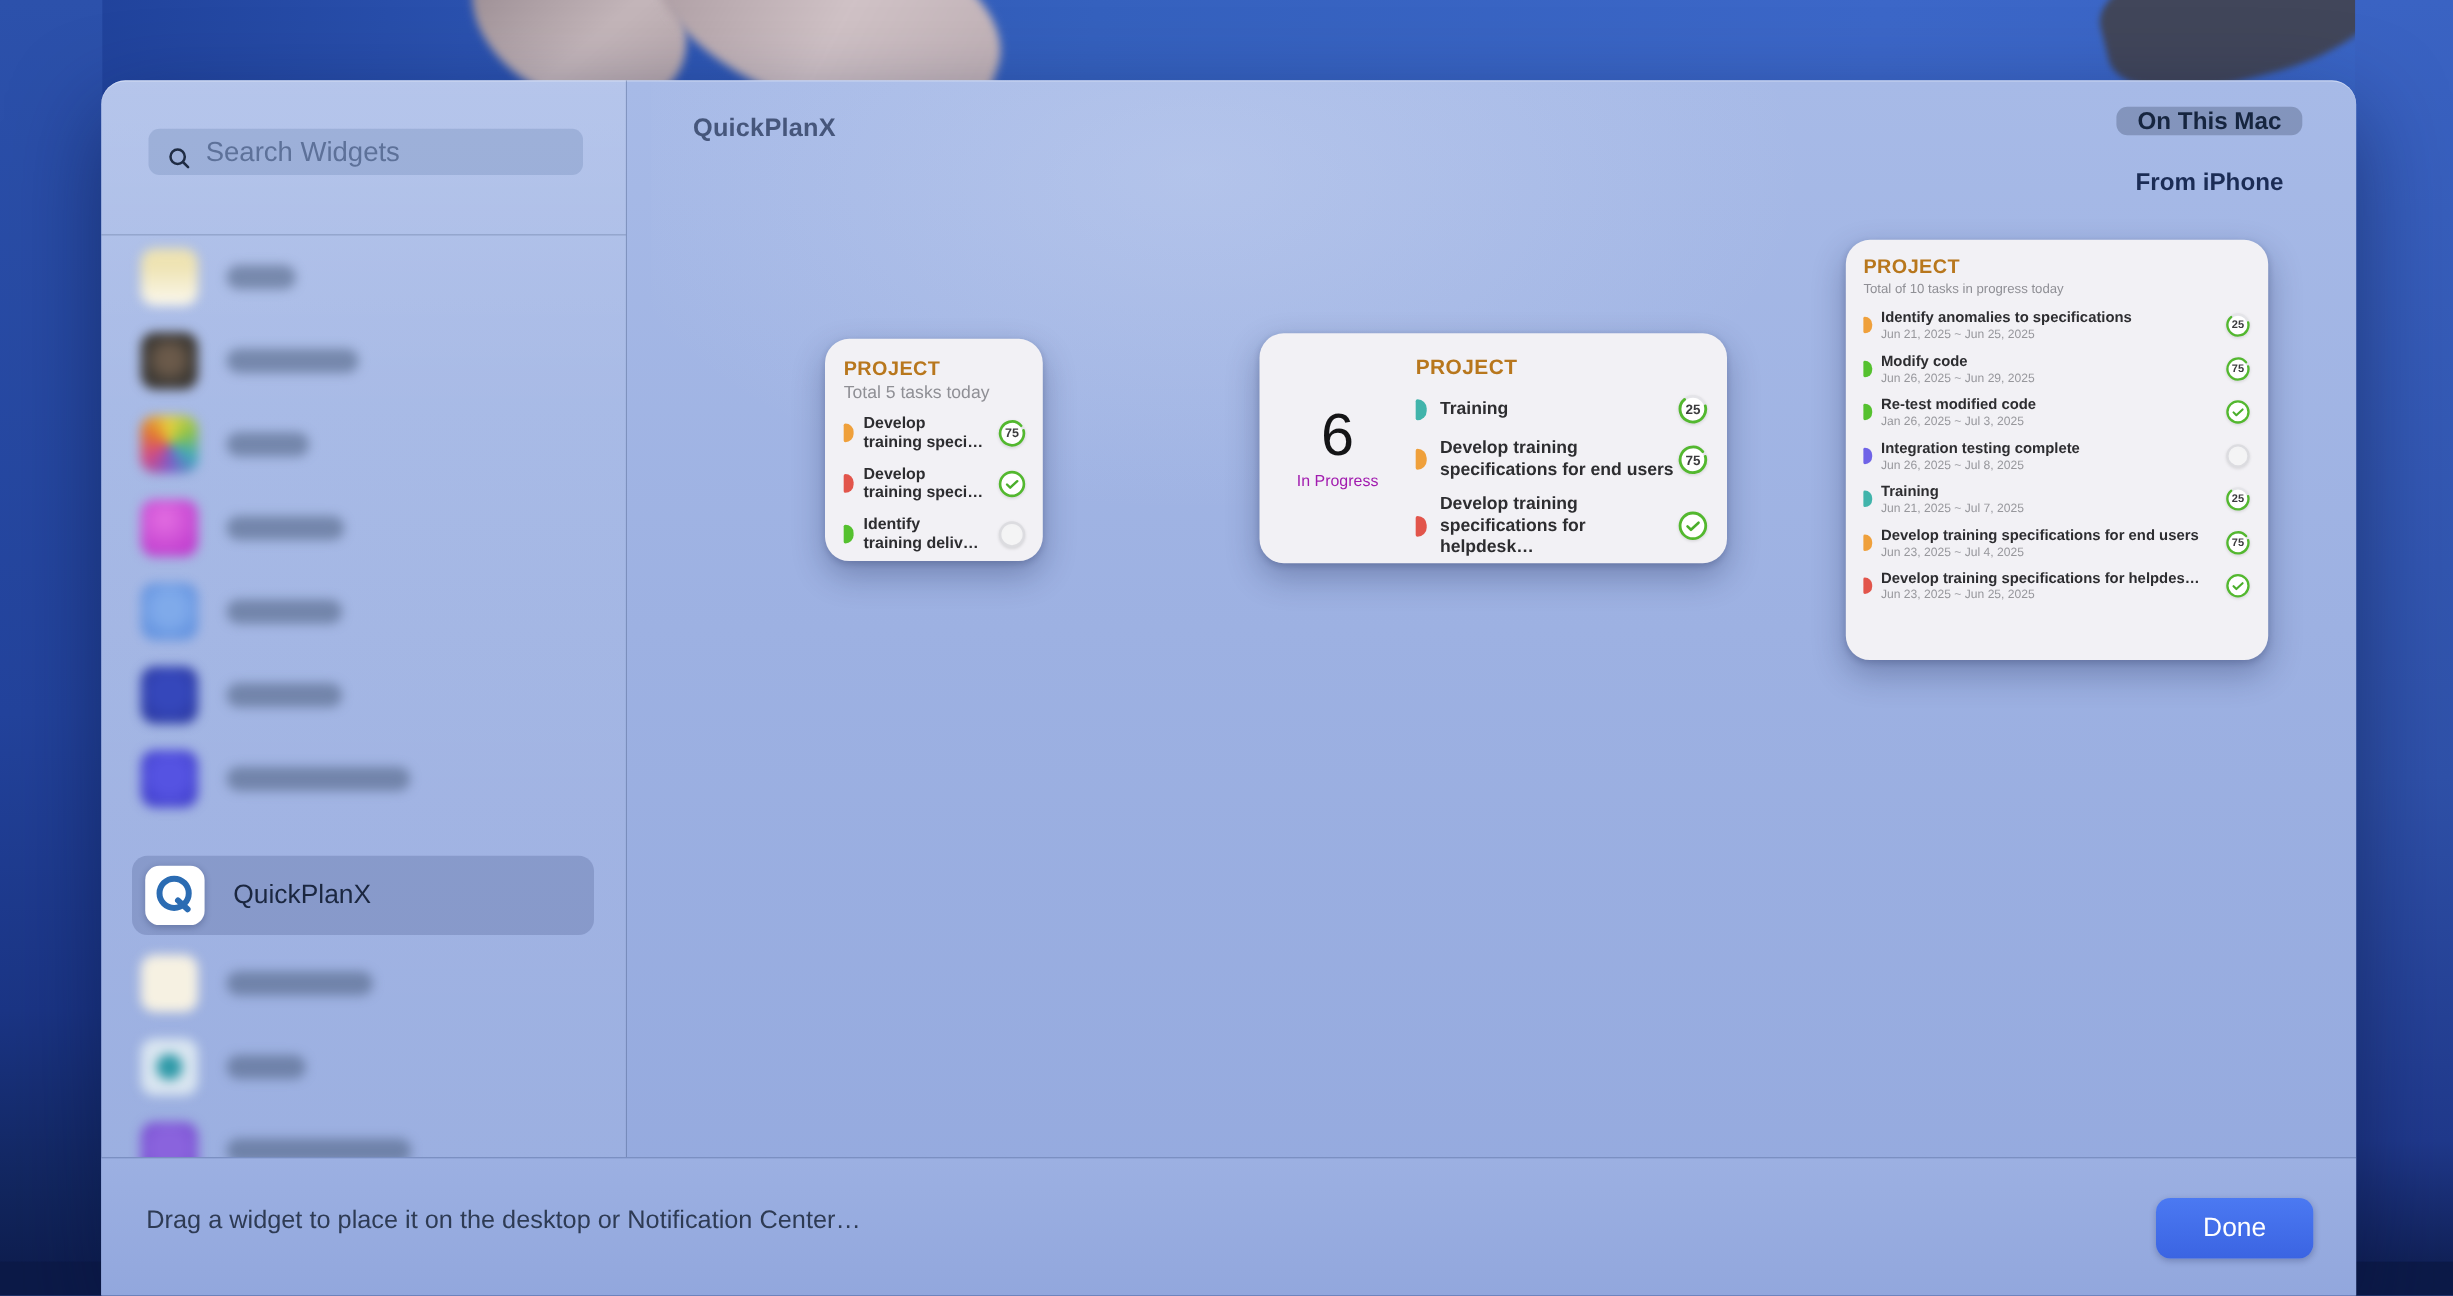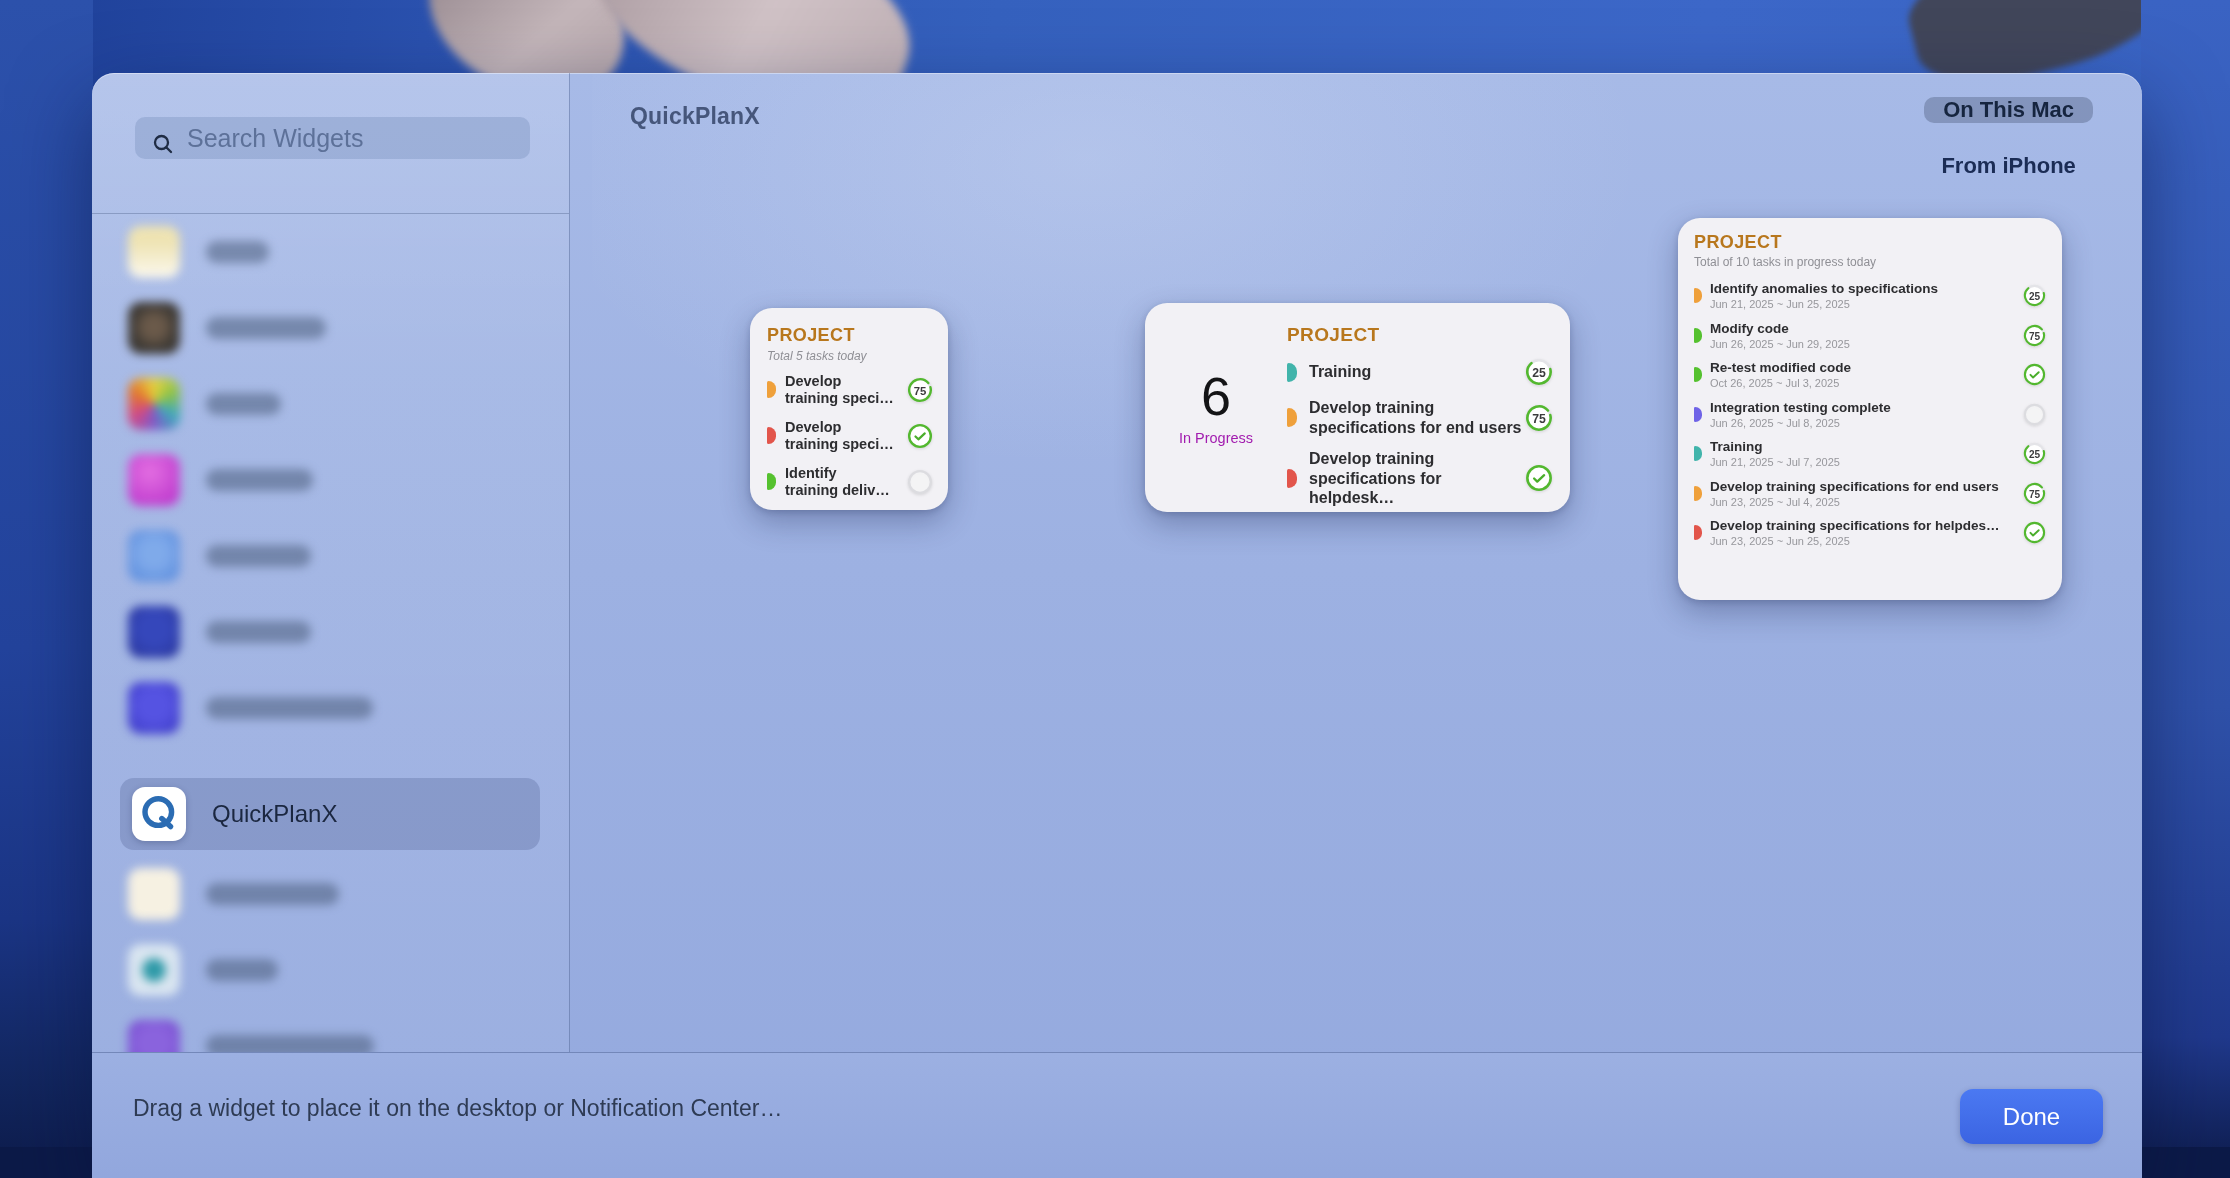--- a/index.html
+++ b/index.html
@@ -89,21 +89,21 @@
   .task { display:flex; align-items:center; }
   .dot { border-radius:2px 10px 10px 2px; flex:0 0 auto; }
   .t-lines { font-weight:600; color:#2d2d30; }
   .t-date { color:#97979c; font-weight:400; }
   .badge { flex:0 0 auto; margin-left:auto; }
   .badge svg { display:block; width:100%; height:100%;
     filter:drop-shadow(0 1px 1.5px rgba(0,0,0,.12)); }
 
   .w-small { left:658px; top:235px; width:198px; height:202px; padding:17px 15px 14px 17px; }
   .w-small .w-head { font-size:18px; }
-  .w-small .w-sub { font-size:12px; margin:3px 0 10px;font-style:italic; }
+  .w-small .w-sub { font-size:16px; margin:3px 0 10px; }
   .w-small .task { margin-bottom:12px; }
   .w-small .dot { width:9px; height:17px; margin-right:9px; }
   .w-small .t-lines { font-size:14.5px; line-height:1.17; }
   .w-small .badge { width:26px; height:26px; }
 
   .w-medium { left:1053px; top:230px; width:425px; height:209px; }
   .m-left { position:absolute; left:0; top:0; bottom:0; width:142px;
     display:flex; flex-direction:column; align-items:center; justify-content:center; }
   .m-count { font-size:54px; font-weight:400; color:#141416; line-height:1; }
   .m-count-label { font-size:14.5px; color:#a21caf; margin-top:7px; }
@@ -371,21 +371,21 @@
       <text x="12" y="12.6" text-anchor="middle" dominant-baseline="central" font-size="10.5" font-weight="600" fill="#3c3c3e" font-family="Liberation Sans, sans-serif">75</text>
               </svg>
             </div>
           </div>
           <div class="task">
             <span class="dot" style="background: rgb(85, 193, 47);"></span>
             <div>
               <div class="t-lines">
                 <div>Re-test modified code</div>
               </div>
-              <div class="t-date">Oct 26, 2025 ~ Jul 3, 2025</div>
+              <div class="t-date">Jan 26, 2025 ~ Jul 3, 2025</div>
             </div>
             <div class="badge">
               <svg viewBox="0 0 24 24">
       <circle cx="12" cy="12" r="10" fill="#fff" stroke="#53b82f" stroke-width="2.2"></circle>
       <path d="M7.8 12.4 l2.7 2.7 L16.4 9.6" fill="none" stroke="#4aae2b" stroke-width="2" stroke-linecap="round" stroke-linejoin="round"></path>
               </svg>
             </div>
           </div>
           <div class="task">
             <span class="dot" style="background: rgb(111, 99, 231);"></span>

